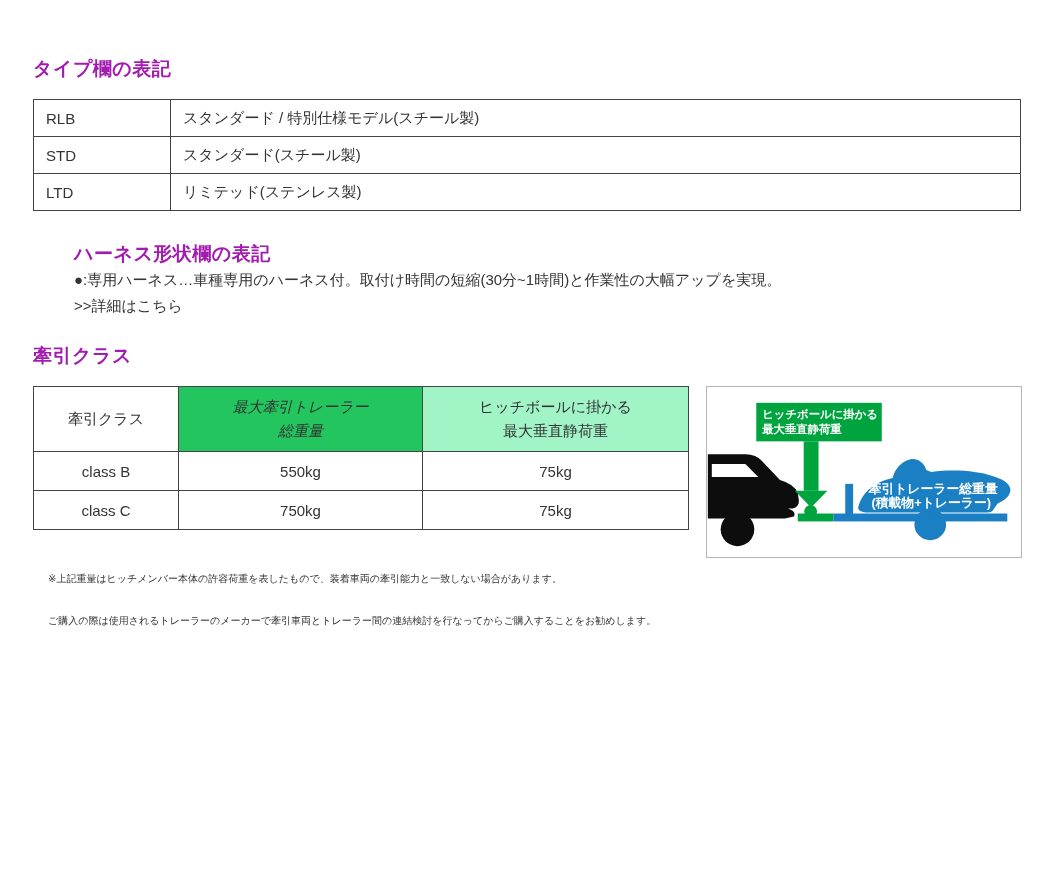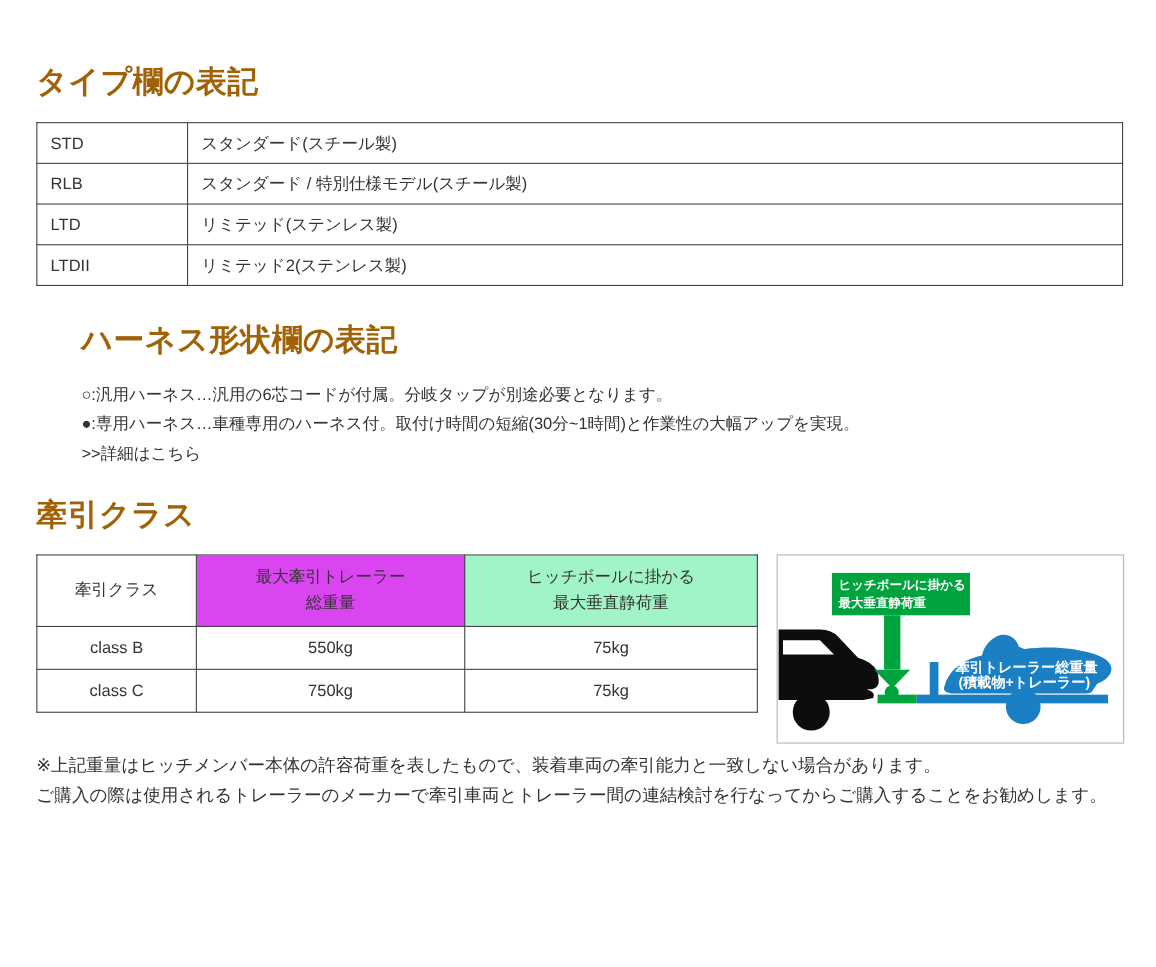--- a/index.html
+++ b/index.html
@@ -3,21 +3,21 @@
 <meta charset="utf-8">
 <style>
   html,body{margin:0;padding:0;}
   body{
     width:1051px;height:879px;background:#ffffff;color:#333333;
     font-family:"Liberation Sans","DejaVu Sans",sans-serif;
     -webkit-font-smoothing:antialiased;
   }
   .page{box-sizing:border-box;padding:56px 29px 0 33px;}
   .section-heading{
-    font-size:28px;font-weight:700;color:#a16207;margin:0;letter-spacing:.5px;
+    font-size:19px;font-weight:700;color:#a21caf;margin:0;letter-spacing:.5px;
   }
   
   .type-table{border-collapse:collapse;width:988px;margin-top:17px;table-layout:fixed;}
   .type-table td{
     border:1px solid #444;height:36px;font-size:15px;color:#333;
     padding:0 0 0 12px;vertical-align:middle;
   }
   
   .harness-section{margin-top:30px;margin-left:41px;}
   .harness-line{font-size:15px;line-height:26px;margin:0;color:#333;}
@@ -30,69 +30,64 @@
   .towing-section{margin-top:27px;}
   .towing-flex{display:flex;align-items:flex-start;margin-top:17px;}
   .towing-table{border-collapse:collapse;table-layout:fixed;}
   .towing-table th,.towing-table td{
     border:1px solid #444;text-align:center;color:#333;font-size:15px;
     font-weight:400;vertical-align:middle;
   }
   .towing-table th{height:64px;line-height:24px;padding:0;}
   .towing-table td{height:36px;}
   .col-class{width:144px;background:#ffffff;}
-  .col-weight{width:243px;background:#d946ef;}
+  .col-weight{width:243px;background:#22c55e;font-style:italic;}
   .col-load{width:265px;background:#a0f4c6;}
   
   .illustration{
     width:316px;height:172px;margin-left:17px;box-sizing:border-box;
     border:1px solid #b5b5b5;background:#fff;flex:0 0 auto;
   }
   .illustration svg{display:block;width:100%;height:100%;}
   .svg-label{font-family:"Liberation Sans","DejaVu Sans",sans-serif;font-weight:700;}
   
-  .footnote{font-size:16px;line-height:27px;margin:0;color:#333;}
+  .footnote{font-size:10px;line-height:27px;margin:15px;color:#333;}
   .footnote.first{margin-top:7px;}
 </style>
 </head>
 <body>
 
 <div class="page">
 
   <section>
     <h2 class="section-heading">タイプ欄の表記</h2>
     <table class="type-table">
       <colgroup>
           <col style="width:137px">
           <col>
         </colgroup>
       <tbody>
         <tr>
+          <td>RLB</td>
+          <td>スタンダード / 特別仕様モデル(スチール製)</td>
+        </tr>
+        <tr>
           <td>STD</td>
           <td>スタンダード(スチール製)</td>
         </tr>
         <tr>
-          <td>RLB</td>
-          <td>スタンダード / 特別仕様モデル(スチール製)</td>
-        </tr>
-        <tr>
           <td>LTD</td>
           <td>リミテッド(ステンレス製)</td>
-        </tr>
-        <tr>
-          <td>LTDII</td>
-          <td>リミテッド2(ステンレス製)</td>
         </tr>
       </tbody>
     </table>
   </section>
 
   <section class="harness-section">
     <h2 class="section-heading">ハーネス形状欄の表記</h2>
-    <p class="harness-line first">○:汎用ハーネス…汎用の6芯コードが付属。分岐タップが別途必要となります。</p>
     <p class="harness-line">●:専用ハーネス…車種専用のハーネス付。取付け時間の短縮(30分~1時間)と作業性の大幅アップを実現。</p>
     <a class="details-link">&gt;&gt;詳細はこちら</a>
   </section>
 
   <section class="towing-section">
     <h2 class="section-heading">牽引クラス</h2>
 
     <div class="towing-flex">
 
       <table class="towing-table">

